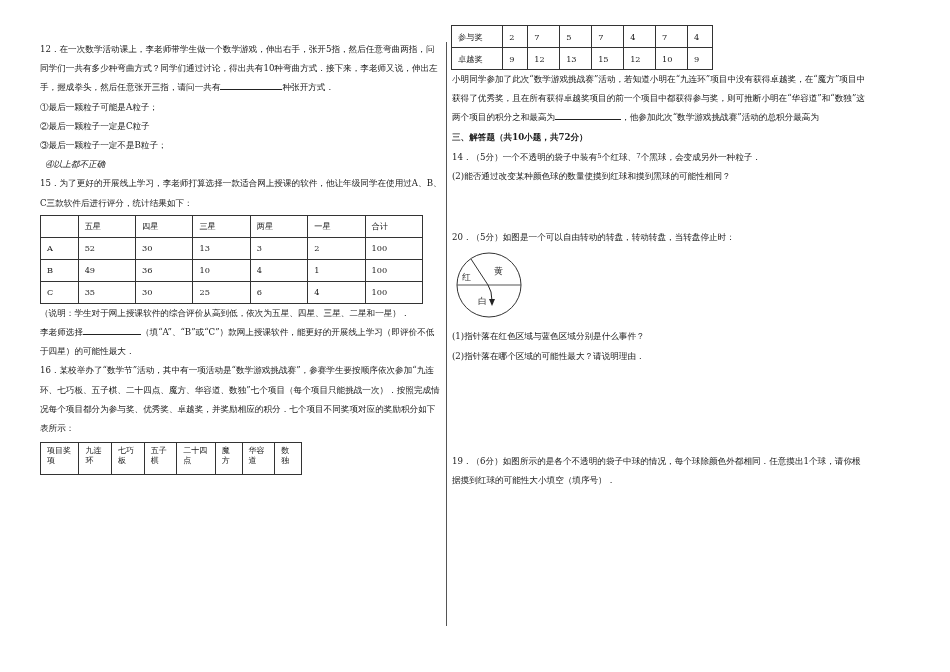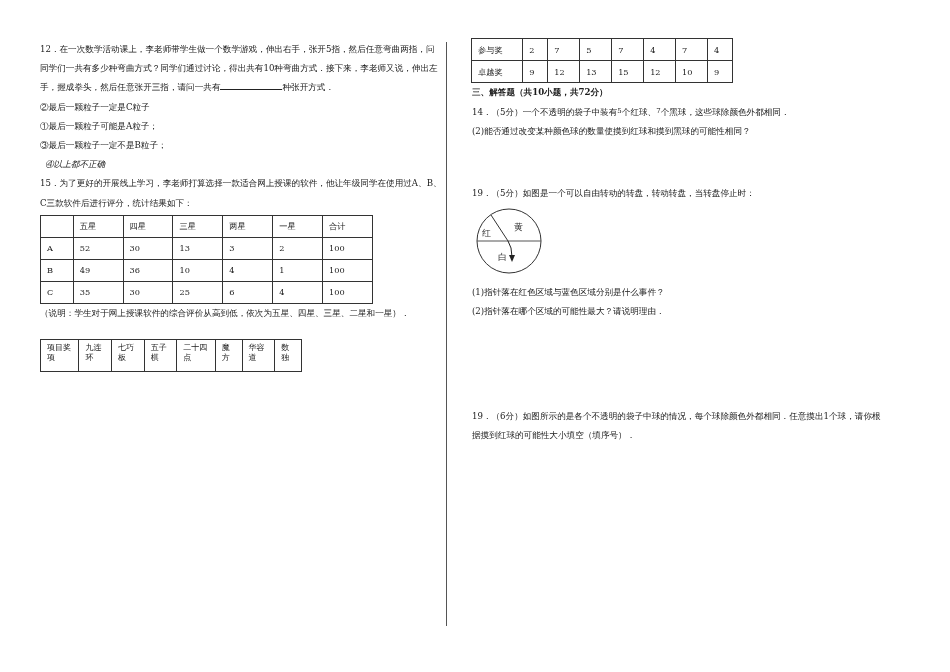--- a/index.html
+++ b/index.html
@@ -10,23 +10,23 @@
   .col-left { left: 40px; width: 402px; }
   .col-right { left: 452px; width: 414px; }
   .divider { position: absolute; left: 446px; top: 42px; width: 1px; height: 584px; background: #555; }
   p { margin: 0; }
   .blank { display: inline-block; border-bottom: 1px solid #222; height: 10px; vertical-align: baseline; }
   .b70 { width: 62px; } .b60 { width: 58px; } .b90 { width: 80px; } .b28 { width: 20px; } .b75 { width: 66px; }
   .indent { padding-left: 5px; font-style: italic; }
   .sec-title { font-weight: bold; }
   table { border-collapse: collapse; font-size: 8.2px; }
   td { border: 1px solid #333; padding: 0 6px; vertical-align: middle; }
-  .t15 { width: 333px; margin: 2px 0 0 0; }
+  .t15 { width: 383px; margin: 2px 0 0 0; }
   .t15 td { height: 21px; line-height: 12px; }
-  .t16h { width: 262px; margin-top: 16px; }
+  .t16h { width: 262px; margin-top: 4px; }
   .t16h td { height: 28px; line-height: 10px; vertical-align: top; padding-top: 3px; font-size: 8px; }
   .t16 { width: 262px; margin-left: -1px; }
   .t16 td { height: 21px; line-height: 12px; }
   .spinner { display: block; margin: 4px 0 8px 2px; }
   .gap-17 { height: 42px; } .gap-18 { height: 86px; }
   .sup { font-size: 7px; vertical-align: 2px; }
 </style>
 </head>
 <body>
 
@@ -34,22 +34,22 @@
 
   <div class="divider"></div>
 
   <div class="col col-left">
 
     <p>
       <span>12．在一次数学活动课上，李老师带学生做一个数学游戏，伸出右手，张开5指，然后任意弯曲两指，问同学们一共有多少种弯曲方式？同学们通过讨论，得出共有10种弯曲方式．接下来，李老师又说，伸出左手，握成拳头，然后任意张开三指，请问一共有</span><span class="blank b70"></span><span>种张开方式．</span>
     </p>
 
 
+    <p>①最后一颗粒子可能是A粒子；</p>
     <p>②最后一颗粒子一定是C粒子</p>
-    <p>①最后一颗粒子可能是A粒子；</p>
     <p>③最后一颗粒子一定不是B粒子；</p>
     <p class="indent">④以上都不正确</p>
 
     <p>
       <span>15．为了更好的开展线上学习，李老师打算选择一款适合网上授课的软件，他让年级同学在使用过A、B、C三款软件后进行评分，统计结果如下：</span>
     </p>
     <table class="t15">
       <tbody>
           <tr>
         <td></td>
@@ -83,38 +83,44 @@
         <td>35</td>
         <td>30</td>
         <td>25</td>
         <td>6</td>
         <td>4</td>
         <td>100</td>
       </tr>
     </tbody>
       </table>
     <p>（说明：学生对于网上授课软件的综合评价从高到低，依次为五星、四星、三星、二星和一星）．</p>
+    <p>
+      <span>李老师选择</span><span class="blank b60"></span><span>（填“A”、“B”或“C”）款网上授课软件，能更好的开展线上学习（即评价不低于四星）的可能性最大．</span>
+    </p>
 
+    <p>
+      <span>16．某校举办了“数学节”活动，其中有一项活动是“数学游戏挑战赛”，参赛学生要按顺序依次参加“九连环、七巧板、五子棋、二十四点、魔方、华容道、数独”七个项目（每个项目只能挑战一次）．按照完成情况每个项目都分为参与奖、优秀奖、卓越奖，并奖励相应的积分．七个项目不同奖项对应的奖励积分如下表所示：</span>
+    </p>
     <table class="t16h">
       <tbody>
           <tr>
         <td>项目奖项</td>
         <td>九连环</td>
         <td>七巧板</td>
         <td>五子棋</td>
         <td>二十四点</td>
         <td>魔方</td>
         <td>华容道</td>
         <td>数独</td>
       </tr>
     </tbody>
       </table>
   </div>
 
-  <div class="col col-right" style="top:38px;margin-left:20px;">
+  <div class="col col-right" style="top:25px;">
     <table class="t16">
       <tbody>
           <tr>
         <td>参与奖</td>
         <td>2</td>
         <td>7</td>
         <td>5</td>
         <td>7</td>
         <td>4</td>
         <td>7</td>
@@ -126,31 +132,34 @@
         <td>12</td>
         <td>13</td>
         <td>15</td>
         <td>12</td>
         <td>10</td>
         <td>9</td>
       </tr>
     </tbody>
       </table>
 
+    <p>
+      <span>小明同学参加了此次“数学游戏挑战赛”活动，若知道小明在“九连环”项目中没有获得卓越奖，在“魔方”项目中获得了优秀奖，且在所有获得卓越奖项目的前一个项目中都获得参与奖，则可推断小明在“华容道”和“数独”这两个项目的积分之和最高为</span><span class="blank b75"></span><span>，他参加此次“数学游戏挑战赛”活动的总积分最高为</span>
+    </p>
 
     <p class="sec-title">三、解答题（共10小题，共72分）</p>
 
     <p>
-      <span>14．（5分）一个不透明的袋子中装有</span><span class="sup">5</span><span>个红球、</span><span class="sup">7</span><span>个黑球，这些球除颜色外都相同．</span>
+      <span>14．（5分）一个不透明的袋子中装有</span><span class="sup">5</span><span>个红球、</span><span class="sup">7</span><span>个黑球，会变成另外一种粒子．</span>
     </p>
     <p>(2)能否通过改变某种颜色球的数量使摸到红球和摸到黑球的可能性相同？</p>
 
     <div class="gap-17"></div>
 
-    <p>19．（5分）如图是一个可以自由转动的转盘，转动转盘，当转盘停止时：</p>
+    <p>20．（5分）如图是一个可以自由转动的转盘，转动转盘，当转盘停止时：</p>
     <svg class="spinner" width="70" height="68" viewBox="0 0 70 68">
       <circle cx="35" cy="34" r="32" fill="none" stroke="#333" stroke-width="1"></circle>
       <line x1="3" y1="34" x2="67" y2="34" stroke="#555" stroke-width="1.2"></line>
       <line x1="17" y1="8" x2="34" y2="34" stroke="#333" stroke-width="1"></line>
       <path d="M34 34 Q38 40 38 50" fill="none" stroke="#222" stroke-width="1"></path>
       <polygon points="35,48 41,48 38,55" fill="#222"></polygon>
       <text x="8" y="29" font-size="9" fill="#333">红</text>
       <text x="40" y="23" font-size="9" fill="#333">黄</text>
       <text x="24" y="53" font-size="9" fill="#333">白</text>
     </svg>

